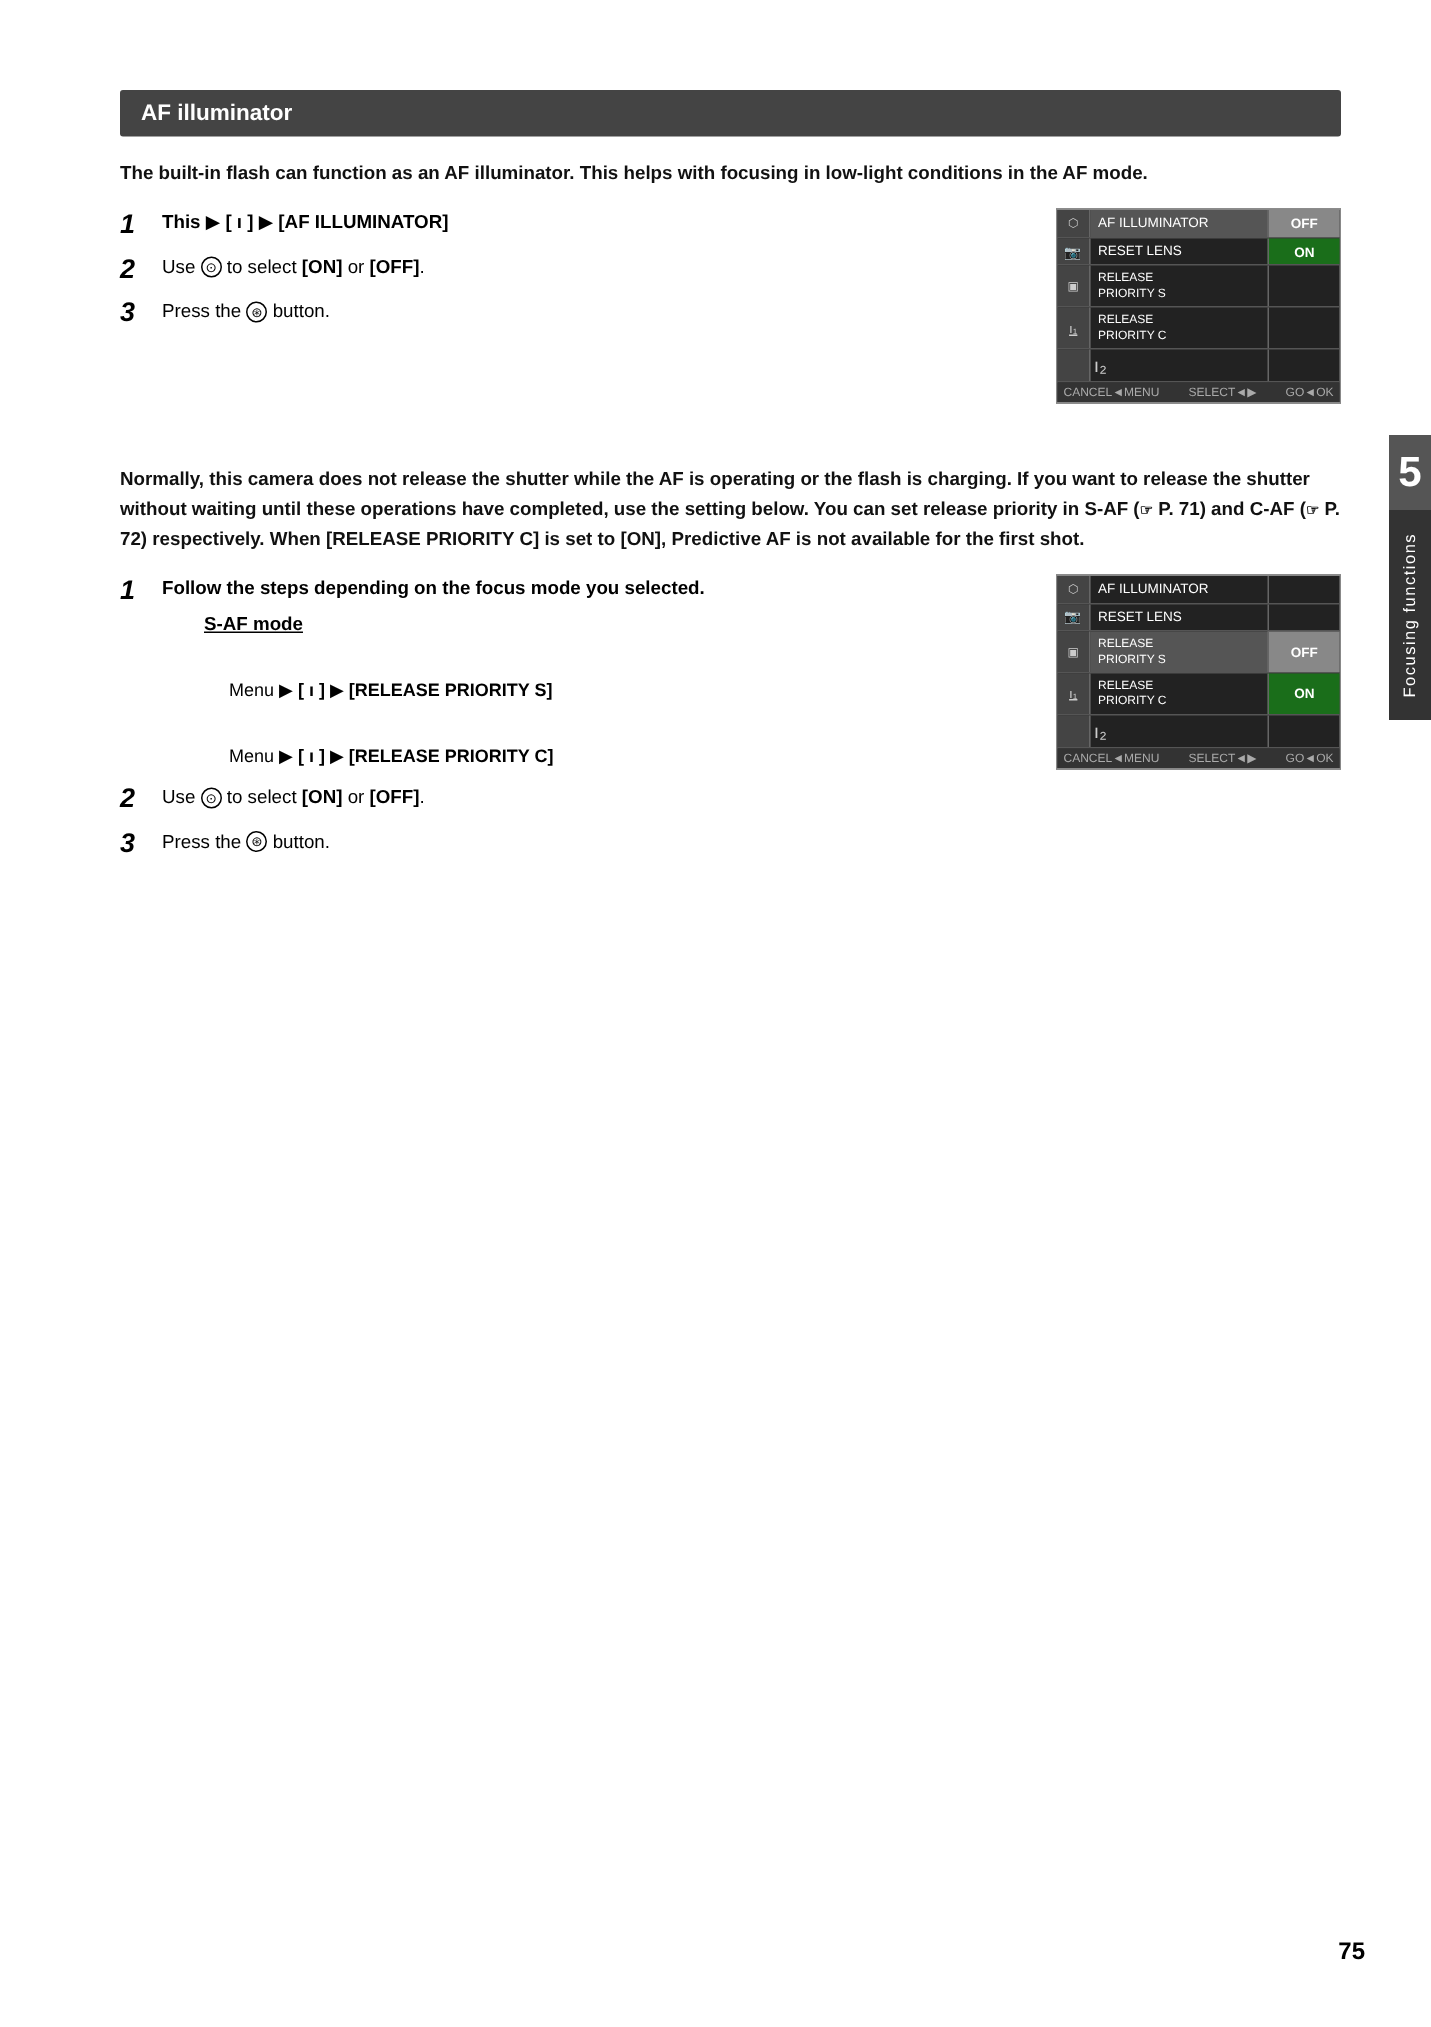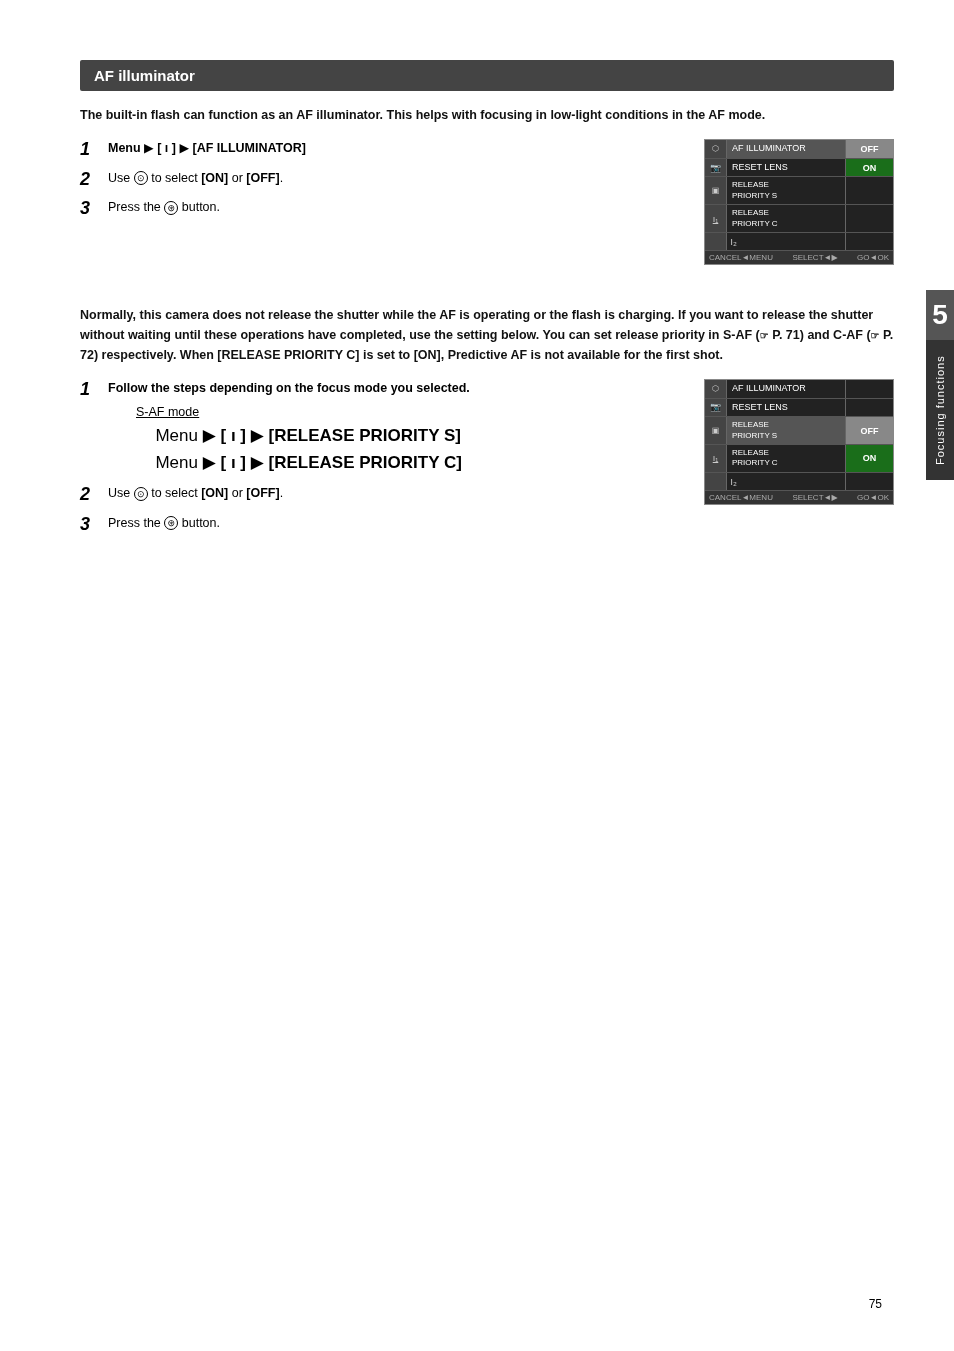--- a/index.html
+++ b/index.html
@@ -194,45 +194,47 @@
     }
 
     
     .sub-steps {
       margin-left: 28px;
       font-size: 12.5px;
       line-height: 1.6;
     }
 
     .sub-mode-title {
-      font-weight: normal;
+      font-weight: bold;
       font-size: 12.5px;
       text-decoration: underline;
       margin-top: 4px;
     }
 
     .sub-mode-menu {
       margin-left: 10px;
-      font-size: 17px;
+      font-size: 12px;
+      margin-top: 25px;
     }
 
     
     .page-number {
       position: absolute;
       bottom: 40px;
-      right: 72px;
-      font-size: 12px;
+      right: 44px;
+      font-size: 16px;
+      font-weight: bold;
     }
 
     
     .icon-af { font-size: 8px; color: #ccc; }
     .icon-cam { font-size: 9px; color: #ccc; }
     .icon-disp { font-size: 8px; color: #ccc; }
     .icon-i1 { font-size: 9px; color: #ccc; text-decoration: underline; }
-    .icon-i2 { font-size: 10px; color: #ccc; margin-left: 36px; }
+    .icon-i2 { font-size: 13px; color: #ccc; margin-left: 36px; }
 
   </style>
 </head>
 <body>
 
 <div class="page-container">
 
   <div class="chapter-number">
     <span>5</span>
   </div>
@@ -249,21 +251,21 @@
     <p class="section-description">
       <span>The built-in flash can function as an AF illuminator. This helps with focusing in low-light conditions in the AF mode.</span>
     </p>
 
     <div class="steps-and-image">
       <div class="steps-list">
 
         <div class="step-item">
           <span class="step-number">1</span>
           <div class="step-content">
-            <b>Menu</b> ▶ <b>[ ı ]</b> ▶ <b>[AF ILLUMINATOR]</b>
+            <b>This</b> ▶ <b>[ ı ]</b> ▶ <b>[AF ILLUMINATOR]</b>
           </div>
         </div>
 
         <div class="step-item">
           <span class="step-number">2</span>
           <div class="step-content">
             Use <span style="display:inline-block;width:14px;height:14px;border:1px solid #000;border-radius:50%;text-align:center;line-height:13px;font-size:9px;vertical-align:middle;">⊙</span> to select <b>[ON]</b> or <b>[OFF]</b>.
           </div>
         </div>
 

